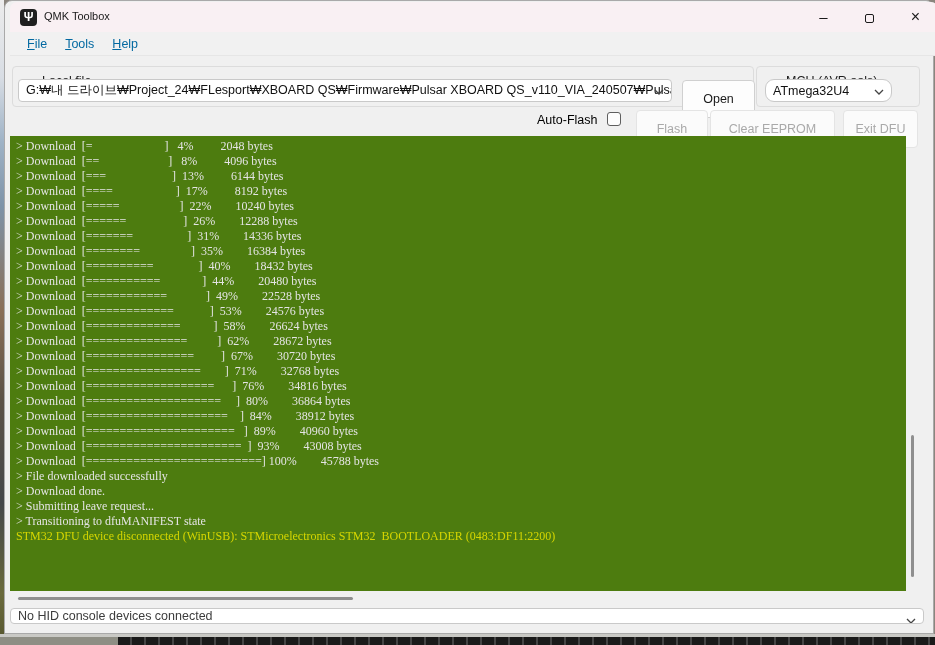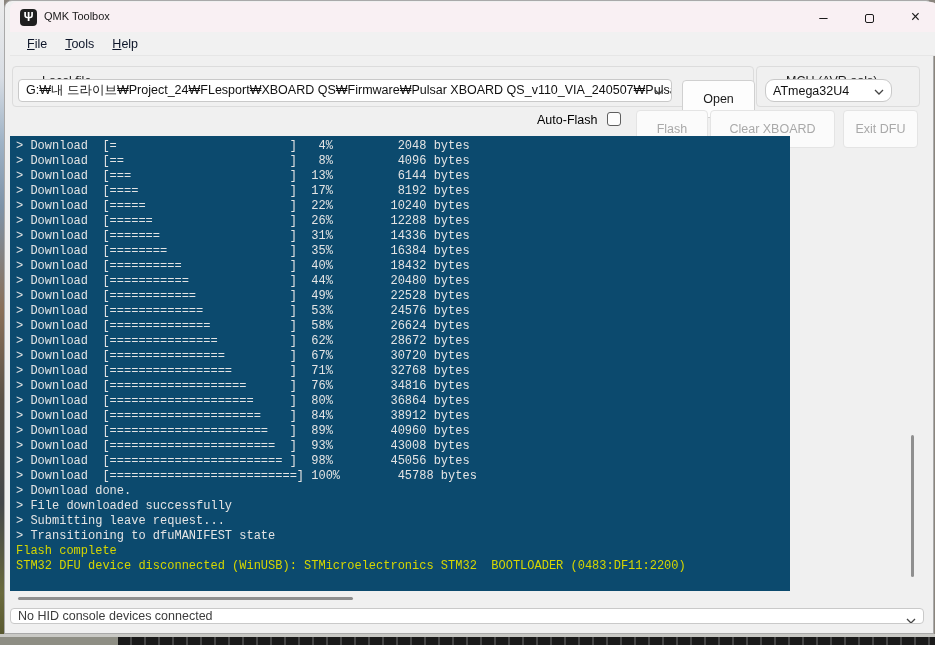--- a/index.html
+++ b/index.html
@@ -22,41 +22,41 @@
   .app-icon { position:absolute; left:10px; top:7px; width:17px; height:17px; background:#1f1f1f; border-radius:4px;
     color:#fff; font-size:12px; line-height:17px; text-align:center; font-weight:bold; }
   .title-text { position:absolute; left:34px; top:8px; font-size:11px; color:#1a1a1a; }
   .ctl { position:absolute; top:0; width:45px; height:30px; text-align:center; line-height:30px; color:#1a1a1a; font-size:15px; }
   .ctl-min { right:92px; }
   .ctl-max { right:46px; }
   .ctl-max .box { display:inline-block; width:9px; height:9px; border:1px solid #1a1a1a; border-radius:2px; vertical-align:middle; }
   .ctl-close { right:0; font-size:16px; }
 
   .menubar { position:absolute; left:5px; top:31px; width:928px; height:24px; background:#f1f1f1; border-bottom:1px solid #e6e6e6; display:flex; align-items:center; padding-left:8px; }
-  .menu-item { padding:3px 9px; font-size:12.5px; color:#0f172a;text-align:center; }
+  .menu-item { padding:3px 9px; font-size:12.5px; color:#0369a1;text-align:center; }
   .menu-item .ul { text-decoration:underline; }
 
   
   .groupbox { position:absolute; border:1px solid #dcdcdc; border-radius:4px; height:41px; top:66px; }
   .gb-label { position:absolute; top:74px; font-size:12.5px; color:#1b1b1b; background:#f0f0f0; padding:0 4px; white-space:nowrap;margin-left:20px; }
 
   .combo { position:absolute; height:23px; background:#ffffff; border:1px solid #c9c9c9; border-radius:4px;
     font-size:12.5px; color:#111; display:flex; align-items:center; padding:0 22px 0 7px; overflow:hidden; white-space:nowrap; }
   .combo svg { position:absolute; right:7px; top:9px; }
 
   .btn { position:absolute; height:38px; border-radius:4px; font-size:12.5px; display:flex; align-items:center; justify-content:center; }
   .btn-enabled { background:#fdfdfd; border:1px solid #d0d0d0; color:#1a1a1a; }
   .btn-disabled { background:#fbfbfb; border:1px solid #e4e4e4; color:#a9a9a9; }
 
   .autoflash-label { position:absolute; left:537px; top:113px; font-size:12.5px; color:#000000; }
   .checkbox { position:absolute; left:607px; top:112px; width:14px; height:14px; border:1px solid #5f5f5f; border-radius:3px; background:#fdfdfd; }
 
   
-  .console { position:absolute; left:10px; top:136px; width:780px; height:455px; background:#0c4a6e;
-    font-family:Liberation Mono, monospace; font-size:12px; line-height:15px; padding:3px 0 0 6px; overflow:hidden; }
+  .console { position:absolute; left:10px; top:136px; width:896px; height:455px; background:#4d7c0f;
+    font-family:Liberation Serif, serif; font-size:12px; line-height:15px; padding:3px 0 0 6px; overflow:hidden; }
   .console-line { white-space:pre; color:#e4e4e4; }
   .console-line.yellow { color:#d6d600; }
 
   .vscroll-thumb { position:absolute; left:911px; top:435px; width:3px; height:142px; background:#8f8f8f; border-radius:2px; }
   .hscroll-thumb { position:absolute; left:18px; top:597px; width:335px; height:3px; background:#8f8f8f; border-radius:2px; }
 
   .hid-combo { left:10px; top:608px; width:914px; height:16px; color:#3c3c3c; }
 </style>
 </head>
 <body>
@@ -102,21 +102,21 @@
   <div class="combo" style="left:765px; top:79px; width:127px;border-radius:9px;">
     <span>ATmega32U4</span>
     <svg width="10" height="6" viewBox="0 0 10 6">
         <path d="M1 1 L5 5 L9 1" fill="none" stroke="#444" stroke-width="1.3"></path>
       </svg>
   </div>
 
   <div class="autoflash-label">Auto-Flash</div>
   <div class="checkbox"></div>
   <div class="btn btn-disabled" style="left:636px; top:110px; width:72px;">Flash</div>
-  <div class="btn btn-disabled" style="left:710px; top:110px; width:125px;">Clear XBOARD</div>
+  <div class="btn btn-disabled" style="left:710px; top:110px; width:125px;">Clear EEPROM</div>
   <div class="btn btn-disabled" style="left:843px; top:110px; width:75px;">Exit DFU</div>
 
   <div class="console">
       <div class="console-line">&gt; Download  [=                        ]   4%         2048 bytes</div>
       <div class="console-line">&gt; Download  [==                       ]   8%         4096 bytes</div>
       <div class="console-line">&gt; Download  [===                      ]  13%         6144 bytes</div>
       <div class="console-line">&gt; Download  [====                     ]  17%         8192 bytes</div>
       <div class="console-line">&gt; Download  [=====                    ]  22%        10240 bytes</div>
       <div class="console-line">&gt; Download  [======                   ]  26%        12288 bytes</div>
       <div class="console-line">&gt; Download  [=======                  ]  31%        14336 bytes</div>
@@ -127,27 +127,25 @@
       <div class="console-line">&gt; Download  [=============            ]  53%        24576 bytes</div>
       <div class="console-line">&gt; Download  [==============           ]  58%        26624 bytes</div>
       <div class="console-line">&gt; Download  [===============          ]  62%        28672 bytes</div>
       <div class="console-line">&gt; Download  [================         ]  67%        30720 bytes</div>
       <div class="console-line">&gt; Download  [=================        ]  71%        32768 bytes</div>
       <div class="console-line">&gt; Download  [===================      ]  76%        34816 bytes</div>
       <div class="console-line">&gt; Download  [====================     ]  80%        36864 bytes</div>
       <div class="console-line">&gt; Download  [=====================    ]  84%        38912 bytes</div>
       <div class="console-line">&gt; Download  [======================   ]  89%        40960 bytes</div>
       <div class="console-line">&gt; Download  [=======================  ]  93%        43008 bytes</div>
-      <div class="console-line">&gt; Download  [======================== ]  98%        45056 bytes</div>
       <div class="console-line">&gt; Download  [==========================] 100%        45788 bytes</div>
+      <div class="console-line">&gt; File downloaded successfully</div>
       <div class="console-line">&gt; Download done.</div>
-      <div class="console-line">&gt; File downloaded successfully</div>
       <div class="console-line">&gt; Submitting leave request...</div>
       <div class="console-line">&gt; Transitioning to dfuMANIFEST state</div>
-      <div class="console-line yellow">Flash complete</div>
       <div class="console-line yellow">STM32 DFU device disconnected (WinUSB): STMicroelectronics STM32  BOOTLOADER (0483:DF11:2200)</div>
     </div>
   <div class="vscroll-thumb"></div>
   <div class="hscroll-thumb"></div>
 
   <div class="combo hid-combo">
     <span>No HID console devices connected</span>
     <svg width="10" height="6" viewBox="0 0 10 6">
         <path d="M1 1 L5 5 L9 1" fill="none" stroke="#444" stroke-width="1.3"></path>
       </svg>

